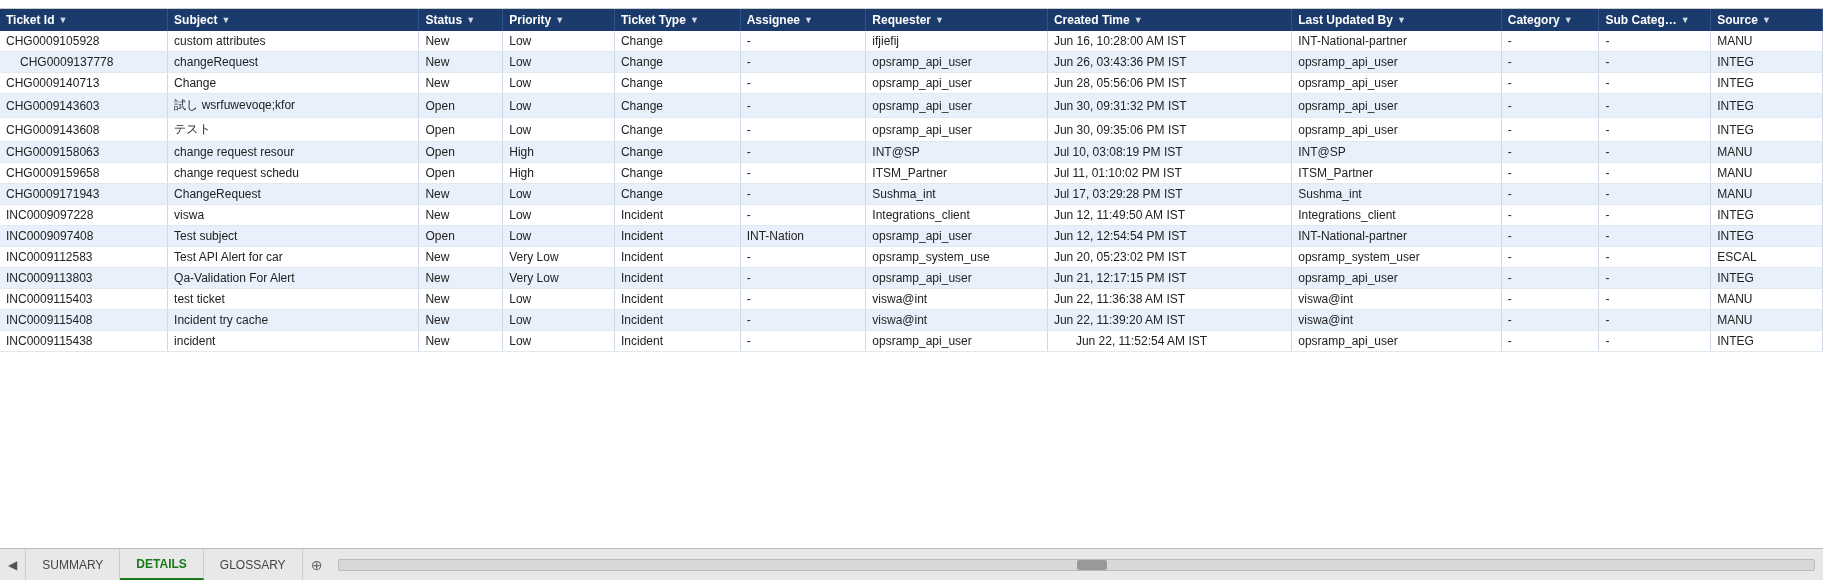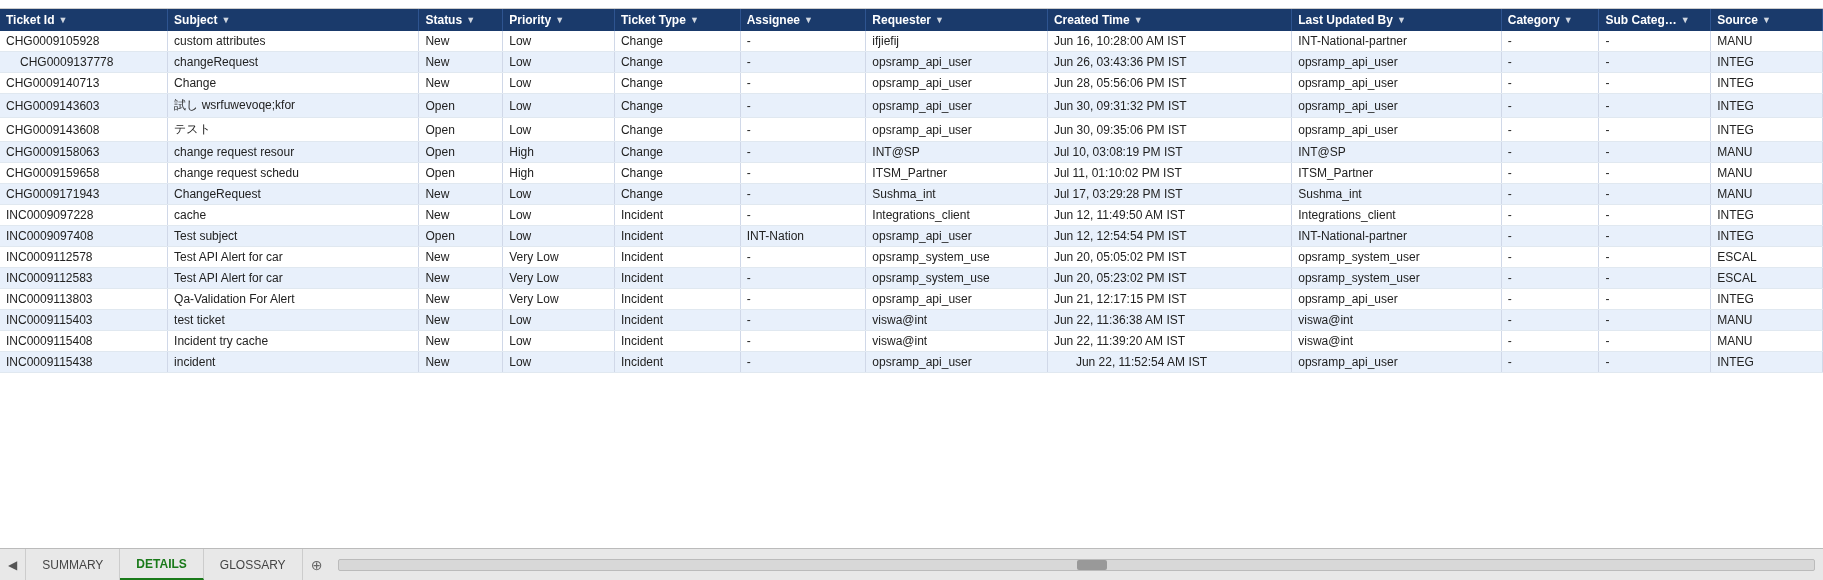--- a/index.html
+++ b/index.html
@@ -354,21 +354,21 @@
           <td style="max-width: 90px;">-</td>
           <td style="max-width: 130px;">Sushma_int</td>
           <td style="max-width: 175px; margin-left: 48px;">Jul 17, 03:29:28 PM IST</td>
           <td style="max-width: 150px;">Sushma_int</td>
           <td style="max-width: 70px;">-</td>
           <td style="max-width: 80px;">-</td>
           <td style="max-width: 80px;">MANU</td>
         </tr>
         <tr>
           <td style="max-width: 120px;">INC0009097228</td>
-          <td style="max-width: 180px;">cache</td>
+          <td style="max-width: 180px;">viswa</td>
           <td style="max-width: 60px;">New</td>
           <td style="max-width: 80px;">Low</td>
           <td style="max-width: 90px;">Incident</td>
           <td style="max-width: 90px;">-</td>
           <td style="max-width: 130px;">Integrations_client</td>
           <td style="max-width: 175px;">Jun 12, 11:49:50 AM IST</td>
           <td style="max-width: 150px;">Integrations_client</td>
           <td style="max-width: 70px;">-</td>
           <td style="max-width: 80px;">-</td>
           <td style="max-width: 80px;">INTEG</td>
@@ -379,34 +379,20 @@
           <td style="max-width: 60px;">Open</td>
           <td style="max-width: 80px;">Low</td>
           <td style="max-width: 90px;">Incident</td>
           <td style="max-width: 90px;">INT-Nation</td>
           <td style="max-width: 130px;">opsramp_api_user</td>
           <td style="max-width: 175px;">Jun 12, 12:54:54 PM IST</td>
           <td style="max-width: 150px;">INT-National-partner</td>
           <td style="max-width: 70px;">-</td>
           <td style="max-width: 80px;">-</td>
           <td style="max-width: 80px;">INTEG</td>
-        </tr>
-        <tr>
-          <td style="max-width: 120px;">INC0009112578</td>
-          <td style="max-width: 180px;">Test API Alert for car</td>
-          <td style="max-width: 60px;">New</td>
-          <td style="max-width: 80px;">Very Low</td>
-          <td style="max-width: 90px;">Incident</td>
-          <td style="max-width: 90px;">-</td>
-          <td style="max-width: 130px;">opsramp_system_use</td>
-          <td style="max-width: 175px;">Jun 20, 05:05:02 PM IST</td>
-          <td style="max-width: 150px;">opsramp_system_user</td>
-          <td style="max-width: 70px;">-</td>
-          <td style="max-width: 80px;">-</td>
-          <td style="max-width: 80px;">ESCAL</td>
         </tr>
         <tr>
           <td style="max-width: 120px;">INC0009112583</td>
           <td style="max-width: 180px;">Test API Alert for car</td>
           <td style="max-width: 60px;">New</td>
           <td style="max-width: 80px;">Very Low</td>
           <td style="max-width: 90px;">Incident</td>
           <td style="max-width: 90px;">-</td>
           <td style="max-width: 130px;">opsramp_system_use</td>
           <td style="max-width: 175px;">Jun 20, 05:23:02 PM IST</td>

